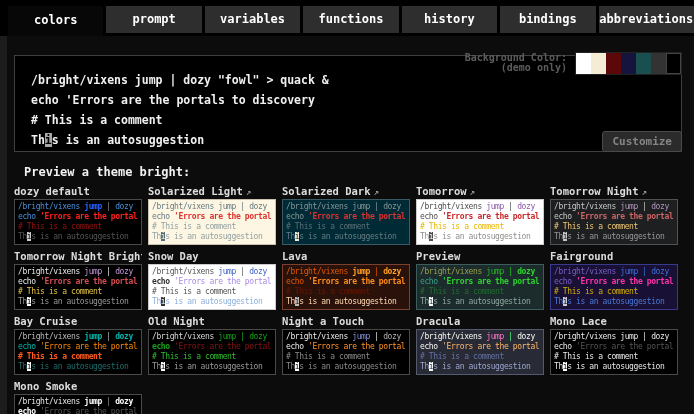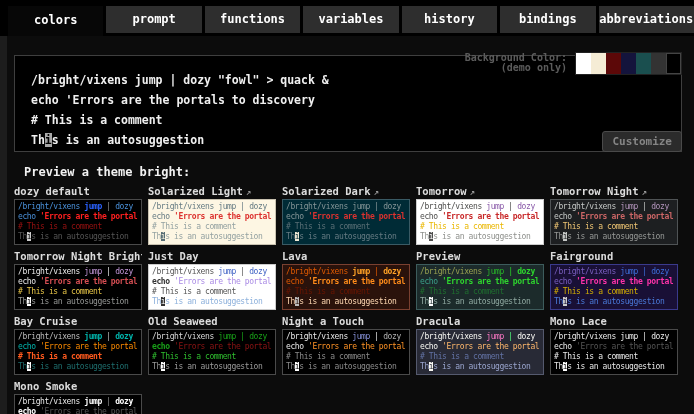--- a/index.html
+++ b/index.html
@@ -60,22 +60,22 @@
   .card-line { font-size:8px; letter-spacing:-0.4px; line-height:10px; white-space:pre; overflow:hidden; }
   .seg { white-space:pre; }
 </style>
 </head>
 <body>
 
 <div class="topstrip"></div>
 <div class="tabbar" id="tabbar">
     <div class="tab active">colors</div>
     <div class="tab">prompt</div>
+    <div class="tab">variables</div>
     <div class="tab">functions</div>
-    <div class="tab">variables</div>
     <div class="tab">history</div>
     <div class="tab">bindings</div>
     <div class="tab">abbreviations</div>
   </div>
 <div class="left-gutter"></div>
 
 <div class="content">
   <div class="preview-panel">
     <div class="bg-color-label">
       <div>Background Color:</div>
@@ -149,21 +149,21 @@
       <div class="theme-cell">
         <div class="theme-title">Tomorrow Night Bright</div>
         <div class="theme-card" style="background: rgb(0, 0, 0); border-color: rgb(74, 74, 74);">
           <div class="card-line"><span class="seg" style="color: rgb(234, 234, 234);">/bright/vixens </span><span class="seg" style="color: rgb(195, 151, 216);">jump</span><span class="seg" style="color: rgb(234, 234, 234);"> | </span><span class="seg" style="color: rgb(195, 151, 216);">dozy</span><span class="seg" style="color: rgb(213, 78, 83);"> "</span></div>
           <div class="card-line"><span class="seg" style="color: rgb(234, 234, 234);">echo </span><span class="seg" style="color: rgb(213, 78, 83); font-weight: bold;">'Errors are the portals</span></div>
           <div class="card-line"><span class="seg" style="color: rgb(231, 197, 71);"># This is a comment</span></div>
           <div class="card-line"><span class="seg" style="color: rgb(150, 152, 150);">Th</span><span class="seg" style="color: rgb(0, 0, 0); background: rgb(255, 255, 255);">i</span><span class="seg" style="color: rgb(150, 152, 150);">s is an autosuggestion</span></div>
         </div>
       </div>
       <div class="theme-cell">
-        <div class="theme-title">Just Day</div>
+        <div class="theme-title">Snow Day</div>
         <div class="theme-card" style="background: rgb(255, 255, 255); border-color: rgb(204, 204, 204);">
           <div class="card-line"><span class="seg" style="color: rgb(85, 85, 85);">/bright/vixens </span><span class="seg" style="color: rgb(63, 98, 196);">jump</span><span class="seg" style="color: rgb(85, 85, 85);"> | </span><span class="seg" style="color: rgb(63, 98, 196);">dozy</span><span class="seg" style="color: rgb(168, 111, 209);"> "</span></div>
           <div class="card-line"><span class="seg" style="color: rgb(51, 51, 51); font-weight: bold;">echo </span><span class="seg" style="color: rgb(169, 138, 229);">'Errors are the portals</span></div>
           <div class="card-line"><span class="seg" style="color: rgb(85, 85, 85);"># This is a comment</span></div>
           <div class="card-line"><span class="seg" style="color: rgb(140, 176, 220);">Th</span><span class="seg" style="color: rgb(255, 255, 255); background: rgb(51, 51, 51);">i</span><span class="seg" style="color: rgb(140, 176, 220);">s is an autosuggestion</span></div>
         </div>
       </div>
       <div class="theme-cell">
         <div class="theme-title">Lava</div>
         <div class="theme-card" style="background: rgb(42, 18, 11); border-color: rgb(122, 64, 48);">
@@ -194,21 +194,21 @@
       <div class="theme-cell">
         <div class="theme-title">Bay Cruise</div>
         <div class="theme-card" style="background: rgb(0, 0, 0); border-color: rgb(74, 74, 74);">
           <div class="card-line"><span class="seg" style="color: rgb(187, 187, 187);">/bright/vixens </span><span class="seg" style="color: rgb(0, 181, 173); font-weight: bold;">jump</span><span class="seg" style="color: rgb(187, 187, 187);"> | </span><span class="seg" style="color: rgb(0, 181, 173); font-weight: bold;">dozy</span><span class="seg" style="color: rgb(221, 221, 221);"> "</span></div>
           <div class="card-line"><span class="seg" style="color: rgb(0, 181, 173);">echo </span><span class="seg" style="color: rgb(255, 140, 0);">'Errors are the portals</span></div>
           <div class="card-line"><span class="seg" style="color: rgb(255, 90, 30); font-weight: bold;"># This is a comment</span></div>
           <div class="card-line"><span class="seg" style="color: rgb(30, 110, 110);">Th</span><span class="seg" style="color: rgb(0, 0, 0); background: rgb(255, 255, 255);">i</span><span class="seg" style="color: rgb(30, 110, 110);">s is an autosuggestion</span></div>
         </div>
       </div>
       <div class="theme-cell">
-        <div class="theme-title">Old Seaweed</div>
+        <div class="theme-title">Old Night</div>
         <div class="theme-card" style="background: rgb(0, 0, 0); border-color: rgb(74, 74, 74);">
           <div class="card-line"><span class="seg" style="color: rgb(216, 216, 216);">/bright/vixens </span><span class="seg" style="color: rgb(24, 160, 24);">jump</span><span class="seg" style="color: rgb(24, 160, 24);"> | </span><span class="seg" style="color: rgb(24, 160, 24);">dozy</span><span class="seg" style="color: rgb(192, 24, 24);"> "</span></div>
           <div class="card-line"><span class="seg" style="color: rgb(24, 160, 24); font-weight: bold;">echo </span><span class="seg" style="color: rgb(140, 20, 20);">'Errors are the portals</span></div>
           <div class="card-line"><span class="seg" style="color: rgb(47, 191, 47);"># This is a comment</span></div>
           <div class="card-line"><span class="seg" style="color: rgb(154, 154, 154);">Th</span><span class="seg" style="color: rgb(0, 0, 0); background: rgb(255, 255, 255);">i</span><span class="seg" style="color: rgb(154, 154, 154);">s is an autosuggestion</span></div>
         </div>
       </div>
       <div class="theme-cell">
         <div class="theme-title">Night a Touch</div>
         <div class="theme-card" style="background: rgb(0, 0, 0); border-color: rgb(74, 74, 74);">

